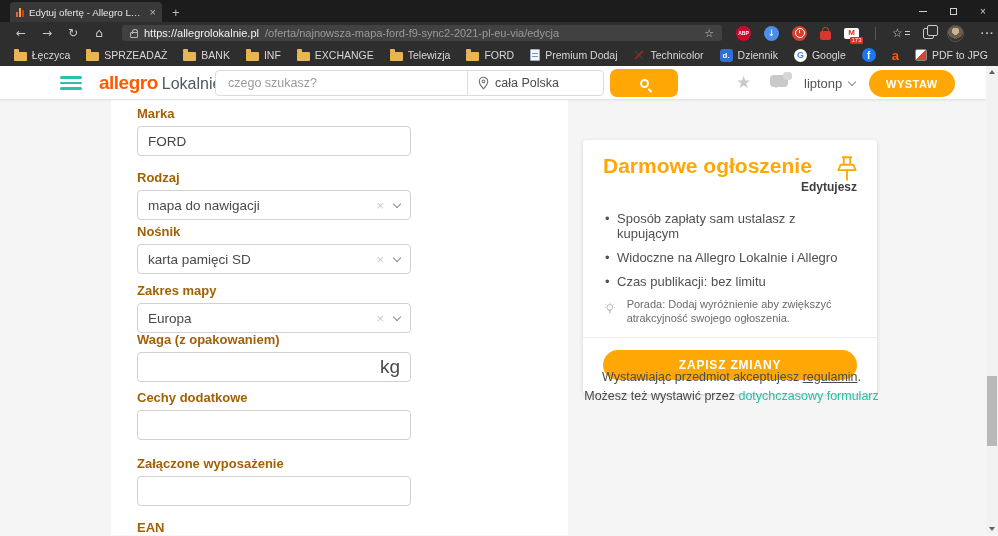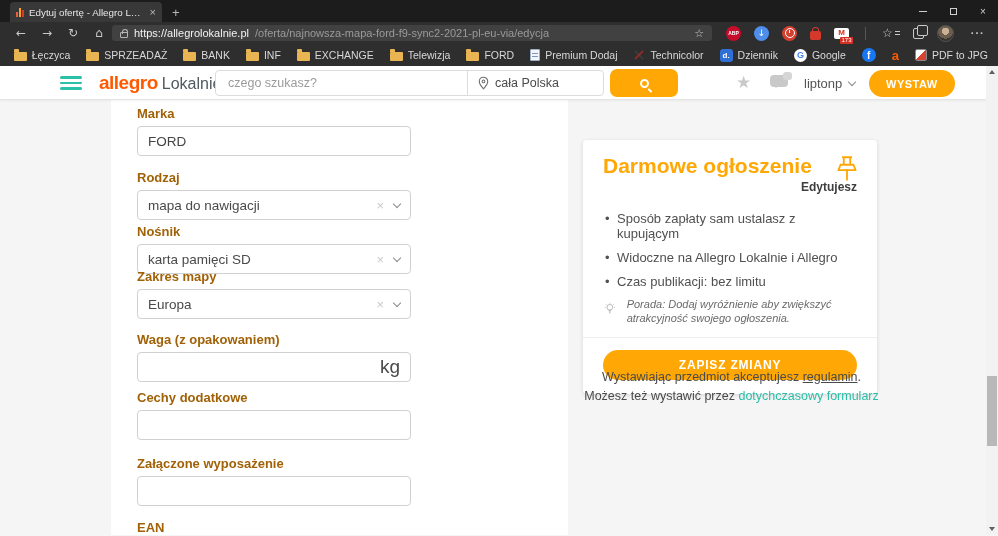--- a/index.html
+++ b/index.html
@@ -19,21 +19,21 @@
   .favicon i:nth-child(2){height:9px;background:#f7a823;}
   .favicon i:nth-child(3){height:7px;background:#d43b2e;}
   .newtab { color:#b9b9b9; font-size:13px; margin:0 0 3px 10px; line-height:1; }
   .wincontrols { margin-left:auto; display:flex; height:22px; }
   .wincontrols span { width:30px; display:flex; align-items:center; justify-content:center; color:#cfcfcf; font-size:10px; }
   .win-max i { display:block; width:7px; height:7px; border:1px solid #cfcfcf; }
   .win-min i { display:block; width:8px; height:1px; background:#cfcfcf; }
 
   .toolbar { height:22px; background:#2e2e2e; display:flex; align-items:center; padding-left:8px; }
   .navico { width:26px; text-align:center; color:#c9c9c9; font-size:12px; font-family:"DejaVu Sans",sans-serif; }
-  .addressbar { display:flex; align-items:center; width:600px; height:16px; margin-left:0; background:#414141;
+  .addressbar { display:flex; align-items:center; width:600px; height:16px; margin-left:10px; background:#414141;
                 border-radius:3px; padding:0 8px; gap:6px; }
   .urlhost { color:#f2f2f2; font-size:11px; white-space:nowrap; }
   .urlpath { color:#9a9a9a; font-size:11px; white-space:nowrap; overflow:hidden; text-overflow:ellipsis; flex:1; }
   .lockicon { width:8px; height:6px; border:1px solid #b5b5b5; border-radius:1px; position:relative; margin-top:3px; flex:none; }
   .lockicon:before { content:""; position:absolute; top:-4px; left:1px; width:4px; height:4px;
                      border:1px solid #b5b5b5; border-bottom:none; border-radius:3px 3px 0 0; }
   .staroutline { color:#c3c3c3; font-size:11px; font-family:"DejaVu Sans",sans-serif; }
   .extrow { display:flex; align-items:center; gap:13px; margin-left:14px; }
   .extc { width:15px; height:15px; border-radius:50%; display:flex; align-items:center; justify-content:center; flex:none; }
   .ext-abp { background:#c70d2c; color:#fff; font-size:5px; font-weight:bold; }
@@ -131,21 +131,21 @@
 
   .card { position:absolute; left:583px; top:40px; width:294px; background:#fff; border-radius:4px;
           box-shadow:0 1px 4px rgba(0,0,0,.13); padding:14px 20px 0; }
   .card-title { color:#ffa805; font-size:21px; font-weight:bold; }
   .card-sub { font-size:12px; font-weight:bold; color:#3e3e3e; margin-top:2px;text-align:right; }
   .pin { position:absolute; right:18px; top:14px; }
   .card ul { list-style:none; margin-top:17px; }
   .card li { font-size:13px; color:#505050; margin-bottom:9px; padding-left:14px; position:relative; }
   .card li:before { content:"•"; position:absolute; left:2px; color:#505050; }
   .tip { display:flex; gap:10px; margin-top:8px; align-items:flex-start; }
-  .tip p { font-size:11px; font-style:italic; color:#6b6b6b; line-height:13.5px; }
+  .tip p { font-size:11px; color:#6b6b6b; line-height:13.5px; }
   .card-div { margin:12px -20px 0; border-top:1px solid #ededed; }
   .btnwrap { padding:12px 0 14px; }
   .savebtn { width:100%; height:30px; background:#ffa805; border:none; border-radius:15px; color:#fff;
              font-size:12px; font-weight:bold; letter-spacing:.8px; font-family:"Liberation Sans",sans-serif; }
 
   .terms { position:absolute; left:583px; top:270px; width:297px; text-align:center; }
   .terms p { font-size:12.5px; color:#4a4a4a; margin-bottom:5px; white-space:nowrap; }
   .terms .ulink { text-decoration:underline; color:#4a4a4a; }
   .terms .tlink { color:#2bbfa8; }
 
@@ -331,21 +331,21 @@
 
         <div class="fgroup" style="top:124px">
           <div class="flabel">Nośnik</div>
           <div class="fbox">
             <span class="selval">karta pamięci SD</span>
             <span class="clearx">×</span>
             <span class="chev"></span>
           </div>
         </div>
 
-        <div class="fgroup" style="top:169px">
+        <div class="fgroup" style="top:183px">
           <div class="flabel">Zakres mapy</div>
           <div class="fbox">
             <span class="selval">Europa</span>
             <span class="clearx">×</span>
             <span class="chev"></span>
           </div>
         </div>
 
         <div class="fgroup" style="top:232px">
           <div class="flabel">Waga (z opakowaniem)</div>

